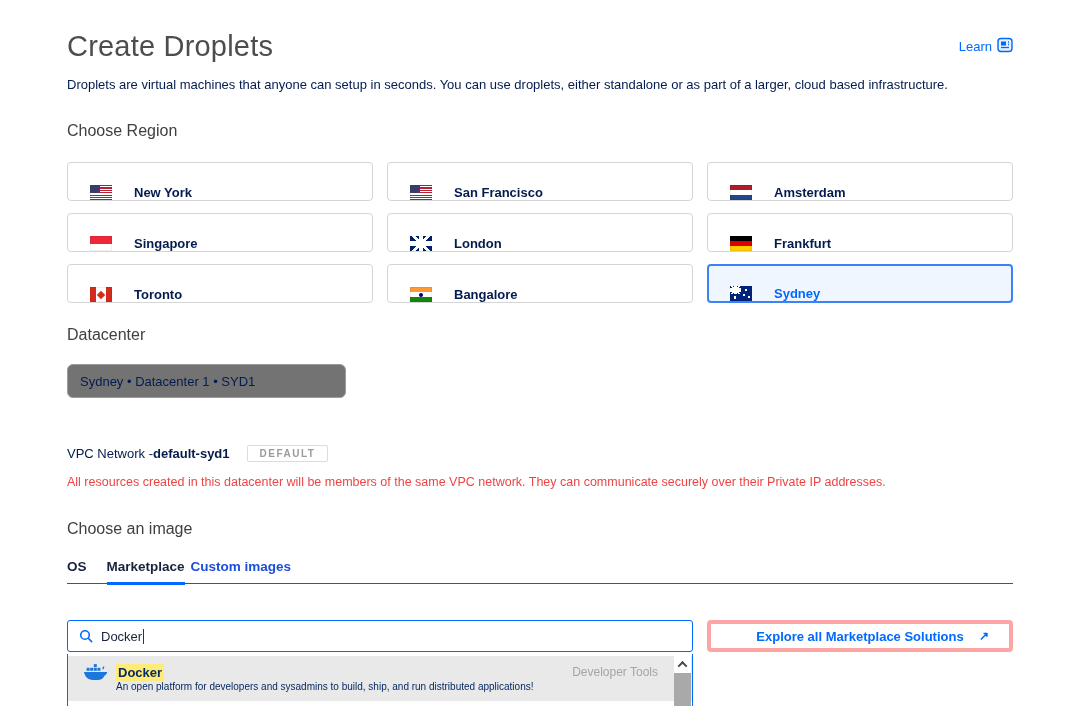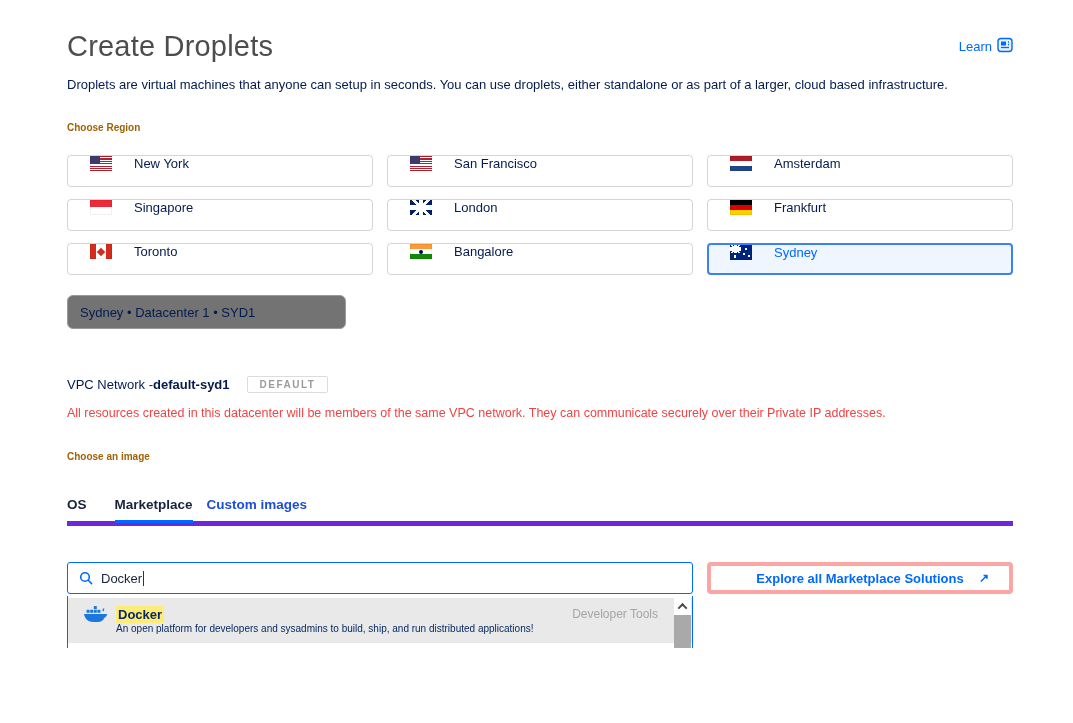--- a/index.html
+++ b/index.html
@@ -8,28 +8,28 @@
   .container { padding:0 60px 0 67px; }
 
   
   .header-row { display:flex; justify-content:space-between; align-items:center; margin-top:30px; }
   .page-title { font-size:29px; font-weight:400; color:#4d4d4d; letter-spacing:.2px; }
   .learn-link { display:flex; align-items:center; gap:5px; color:#0069ff; font-size:13px;
     text-decoration:none; cursor:pointer; }
   .subtitle { margin-top:14px; font-size:13px; color:#031b4e; }
 
   
-  .section-heading { font-size:10px; font-weight:bold; color:#a16207; }
+  .section-heading { font-size:16px; font-weight:normal; color:#404040; }
 
   
   .region-heading { margin-top:30px; }
   .region-grid { margin-top:22px; display:grid; grid-template-columns:repeat(3,1fr);
     column-gap:14px; row-gap:12px; }
-  .region-card { height:32px; border:1px solid #d5d5d5; border-radius:4px; background:#fff;
-    display:flex; align-items:flex-start; padding-left:22px; cursor:pointer; }
+  .region-card { height:39px; border:1px solid #d5d5d5; border-radius:4px; background:#fff;
+    display:flex; align-items:flex-end; padding-left:22px; cursor:pointer;font-weight:bold; }
   .region-card .flag { margin-right:22px; }
   .region-card .region-label { font-size:13px; color:#031b4e; }
   .region-card.selected { border:2px solid #3b82f6; background:#f0f6ff; padding-left:21px; }
   .region-card.selected .region-label { color:#0069ff; }
 
   
   .flag { width:22px; height:15px; position:relative; display:inline-block; flex:0 0 auto;
     box-shadow:0 0 0 1px rgba(0,0,0,.06) inset; }
   .flag-us { background:repeating-linear-gradient(180deg,#b22234 0 1.2px,#fff 1.2px 2.4px); }
   .flag-us::before { content:""; position:absolute; left:0; top:0; width:10px; height:8px; background:#3c3b6e; }
@@ -72,21 +72,21 @@
     border-radius:6px; display:flex; align-items:center; padding:0 12px; font-size:13px;
     color:#031b4e; background:#737373; cursor:pointer; }
   .vpc-row { margin-top:47px; display:flex; align-items:center; font-size:13px; }
   .vpc-name { font-weight:bold; }
   .vpc-badge { margin-left:17px; border:1px solid #dcdcdc; border-radius:2px; color:#9b9b9b;
     font-size:10px; font-weight:bold; letter-spacing:1.5px; padding:2px 12px; background:#fff; }
   .vpc-desc { margin-top:13px; font-size:12.5px; color:#ef4444; }
 
   
   .image-heading { margin-top:31px; }
-  .tabs-row { margin-top:35px; display:flex; border-bottom:5px solid #6d28d9;gap:8px; }
+  .tabs-row { margin-top:21px; display:flex; border-bottom:1px solid #6d28d9; }
   .tab { font-size:13.5px; font-weight:bold; color:#17233d; padding-bottom:8px; cursor:pointer;
     border-bottom:3px solid transparent; margin-bottom:-2px; }
   .tab-marketplace { margin-left:20px; border-bottom-color:#0069ff; }
   .tab-custom { margin-left:6px; color:#1d4ed8;text-align:right; }
 
   
   .search-row { margin-top:36px; display:flex; gap:14px;align-items:flex-end; }
   .search-wrap { position:relative; width:626px; }
   .search-box { width:626px; height:32px; border:1.5px solid #0069ff; border-radius:3px;
     display:flex; align-items:center; padding:0 11px; background:#fff; cursor:text; }
@@ -176,20 +176,21 @@
     <div class="region-card">
       <span class="flag flag-in"></span>
       <span class="region-label">Bangalore</span>
     </div>
     <div class="region-card selected">
       <span class="flag flag-au"></span>
       <span class="region-label">Sydney</span>
     </div>
   </div>
 
+  <h2 class="section-heading datacenter-heading">Datacenter</h2>
 
   <div class="datacenter-select">
     <span>Sydney • Datacenter 1 • SYD1</span>
   </div>
 
   <div class="vpc-row">
     <span>VPC Network - </span>
     <span class="vpc-name">default-syd1</span>
     <span class="vpc-badge">DEFAULT</span>
   </div>

